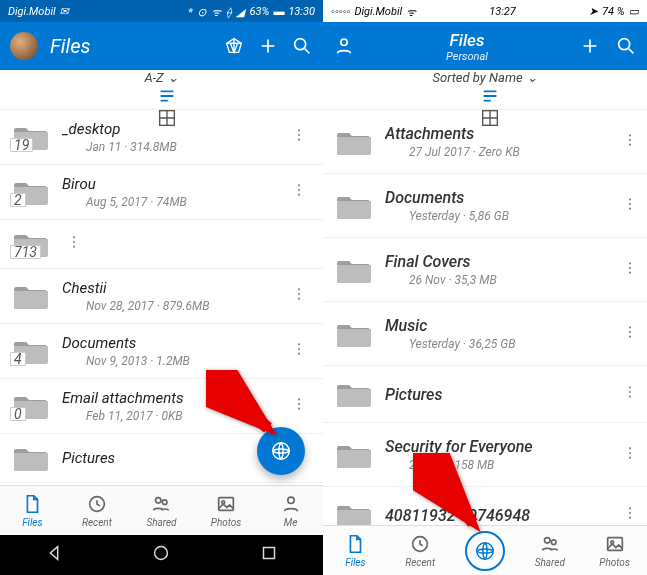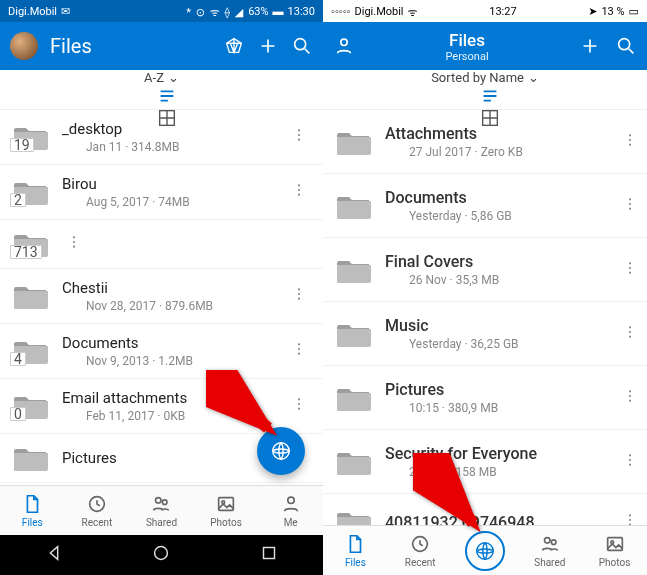--- a/index.html
+++ b/index.html
@@ -1,17 +1,17 @@
 <!DOCTYPE html>
 <html><head>
 <meta charset="utf-8">
 <style>
 * { margin:0; padding:0; box-sizing:border-box; font-family:-apple-system,BlinkMacSystemFont,"Segoe UI",Roboto,sans-serif; }
 body { background:#fff; width:647px; height:575px; overflow:hidden; position:relative; }
-.phones { display:flex; width:647px; height:575px; }
+.phones { display:flex; width:647px; height:575px;font-style:italic; }
 .phone { height:575px; background:#fff; display:flex; flex-direction:column; position:relative; overflow:hidden; }
 .phone.left { width:323px; }
 .phone.right { width:324px; }
 .statusbar { height:22px; background:#0063b1; color:#fff; display:flex; align-items:center; justify-content:space-between; padding:0 8px; font-size:11px; }
 .statusbar.ios { background:#fff; color:#000; }
 .status-left, .status-right { display:flex; align-items:center; gap:4px; }
 .status-icons { letter-spacing:1px; }
 .appbar { height:48px; background:#0078d4; color:#fff; display:flex; align-items:center; padding:0 10px; gap:12px; }
 .appbar.ios { justify-content:space-between; }
 .avatar { width:28px; height:28px; border-radius:50%; background:radial-gradient(circle at 35% 35%, #e0b080, #6b4020); }
@@ -280,21 +280,21 @@
 <div class="phone right">
   <div class="statusbar ios">
     <div class="status-left">
           <span>◦◦◦◦◦</span> 
           <span>Digi.Mobil</span> 
           <span>ᯤ</span>
         </div>
     <div><span>13:27</span></div>
     <div class="status-right">
           <span>➤</span>
-          <span>13 %</span>
+          <span>74 %</span>
           <span>▭</span>
         </div>
   </div>
   <div class="appbar ios">
     <div class="icon">
           <svg viewBox="0 0 24 24" fill="none" stroke="currentColor" stroke-width="1.8">
             <circle cx="12" cy="8" r="3.5"></circle>
             <path d="M5 20c0-4 14-4 14 0"></path>
           </svg>
         </div>
@@ -395,21 +395,20 @@
               <circle cx="12" cy="19" r="1.6"></circle>
             </svg></div>
         </div>
         <div class="row">
           <div class="folder"><svg viewBox="0 0 34 26">
               <path fill="#9e9e9e" d="M2 4h10l3 3h17v17a2 2 0 0 1-2 2H2a2 2 0 0 1-2-2V6a2 2 0 0 1 2-2z"></path>
               <path fill="#bdbdbd" d="M0 8h34v16a2 2 0 0 1-2 2H2a2 2 0 0 1-2-2z"></path>
             </svg></div>
           <div class="row-body">
             <div class="row-name">Pictures</div>
-            <div class="row-meta">10:15 · 380,9 MB</div>
           </div>
           <div class="row-more"><svg viewBox="0 0 24 24" fill="currentColor">
               <circle cx="12" cy="5" r="1.6"></circle>
               <circle cx="12" cy="12" r="1.6"></circle>
               <circle cx="12" cy="19" r="1.6"></circle>
             </svg></div>
         </div>
         <div class="row">
           <div class="folder"><svg viewBox="0 0 34 26">
               <path fill="#9e9e9e" d="M2 4h10l3 3h17v17a2 2 0 0 1-2 2H2a2 2 0 0 1-2-2V6a2 2 0 0 1 2-2z"></path>

